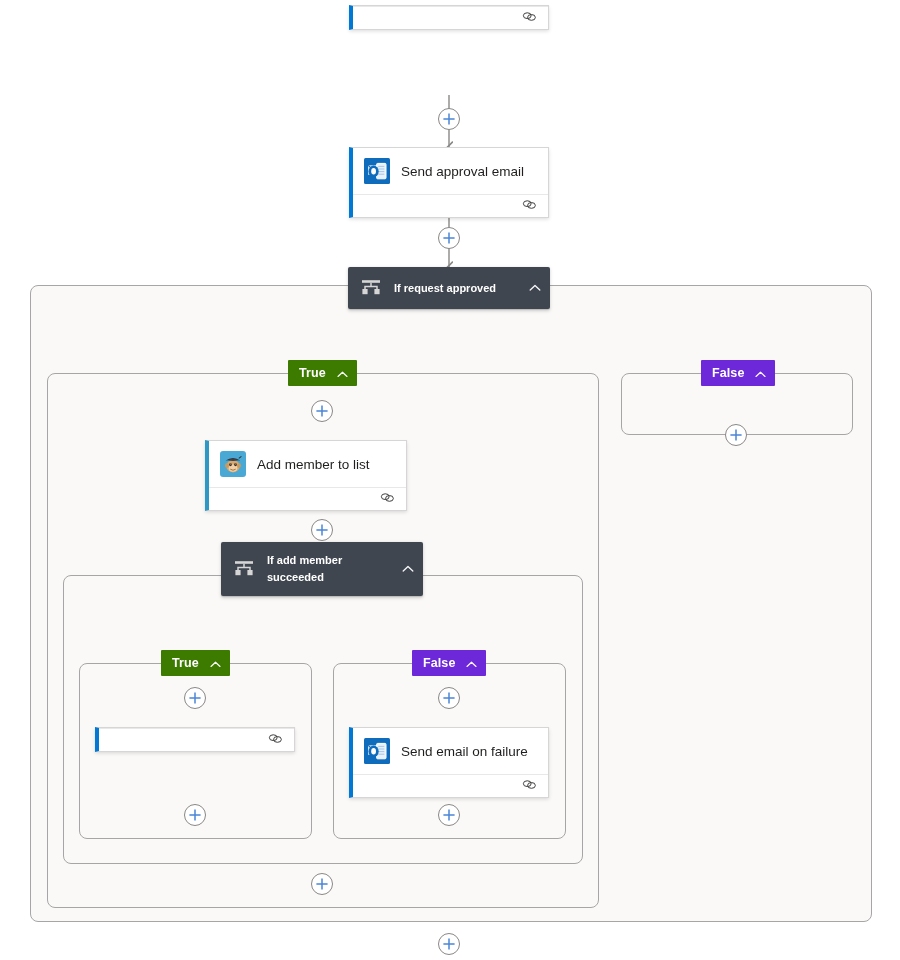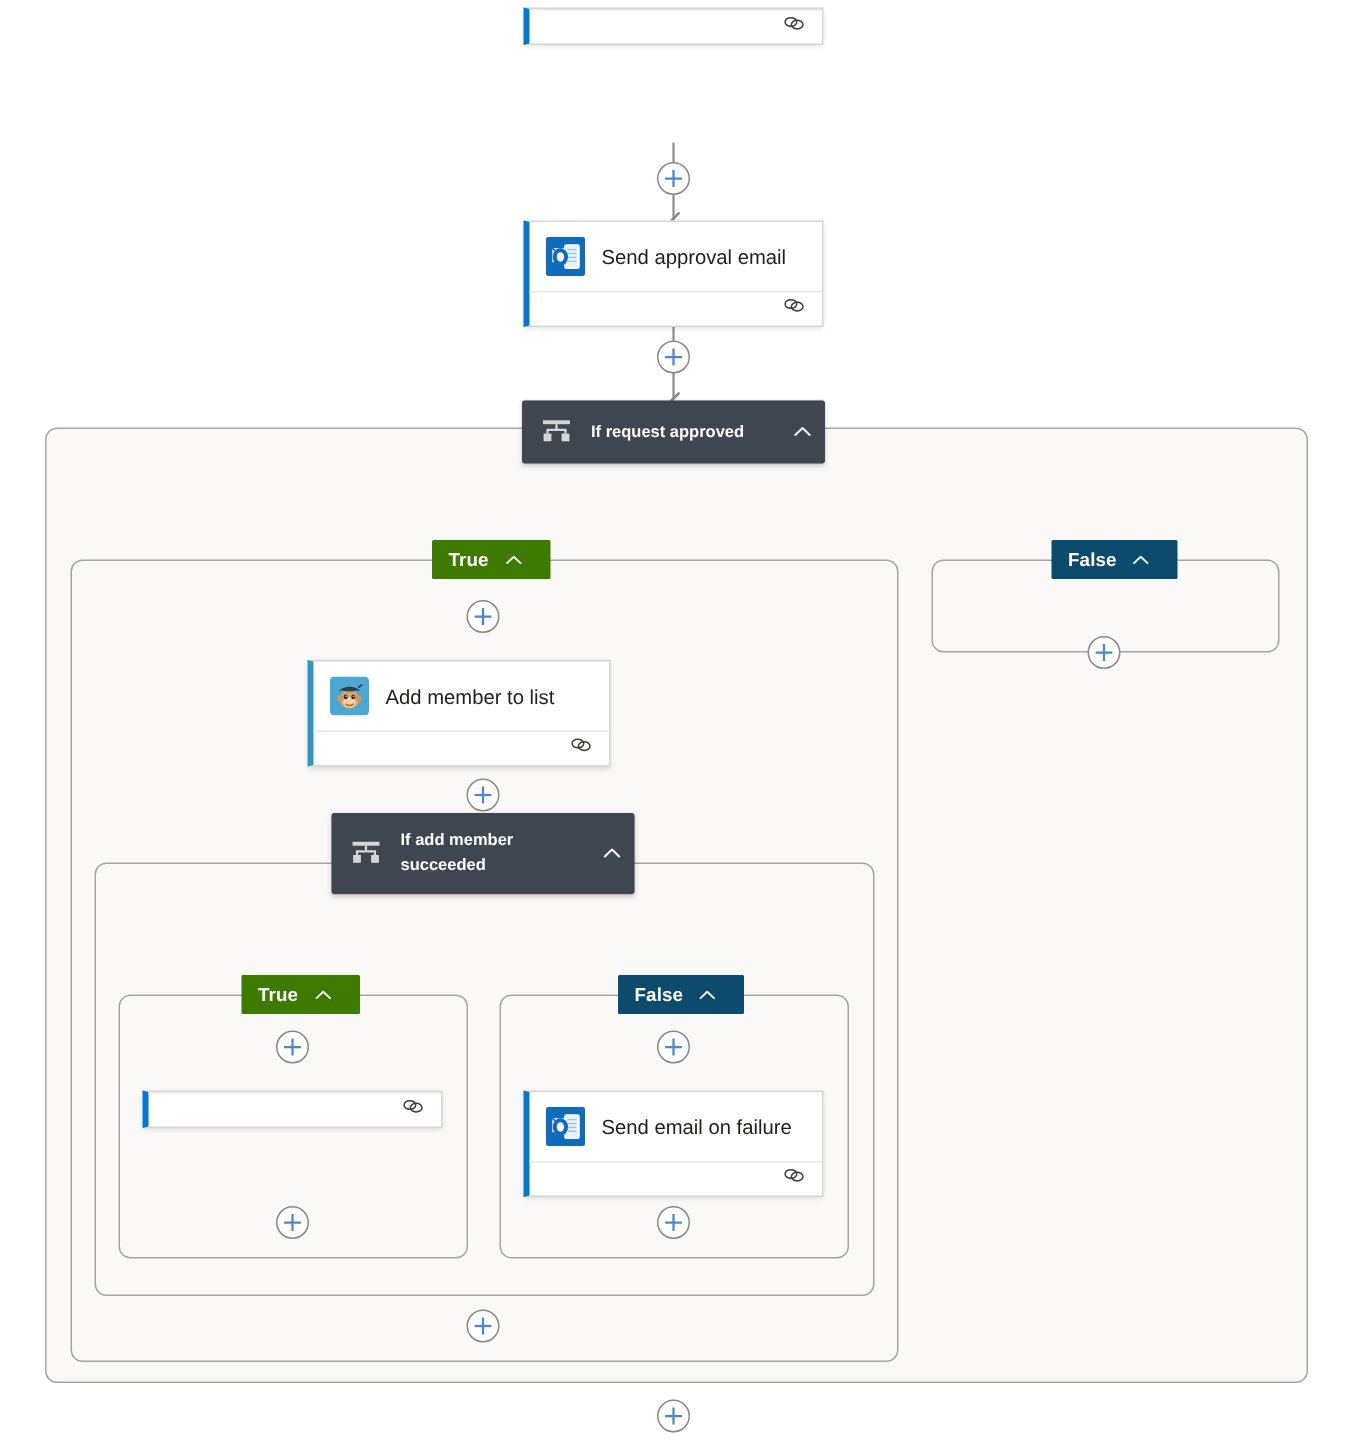--- a/index.html
+++ b/index.html
@@ -106,34 +106,34 @@
     margin-right: 6px;
   }
   .chev { width: 14px; height: 14px; flex: 0 0 14px; opacity: .95; }
 
   
   .badge {
     position: absolute;
     height: 26px;
     display: flex;
     align-items: center;
-    padding: 0 18px 0 11px;
+    padding: 0 8px 0 11px;
     box-sizing: border-box;
     z-index: 7;
     border-radius: 1px;
   }
   .badge-label {
     font-size: 12.5px;
     font-weight: 700;
     color: #ffffff;
     letter-spacing: .1px;
   }
   .badge .chev { margin-left: 10px; width: 13px; height: 13px; flex:0 0 13px;}
   .badge.true  { background: #3d7a00; }
-  .badge.false { background: #0c4a6e; }
+  .badge.false { background: #6d28d9; }
 
   
   .plus {
     position: absolute;
     width: 22px;
     height: 22px;
     border-radius: 50%;
     background: #ffffff;
     border: 1px solid #8a8886;
     box-sizing: border-box;

